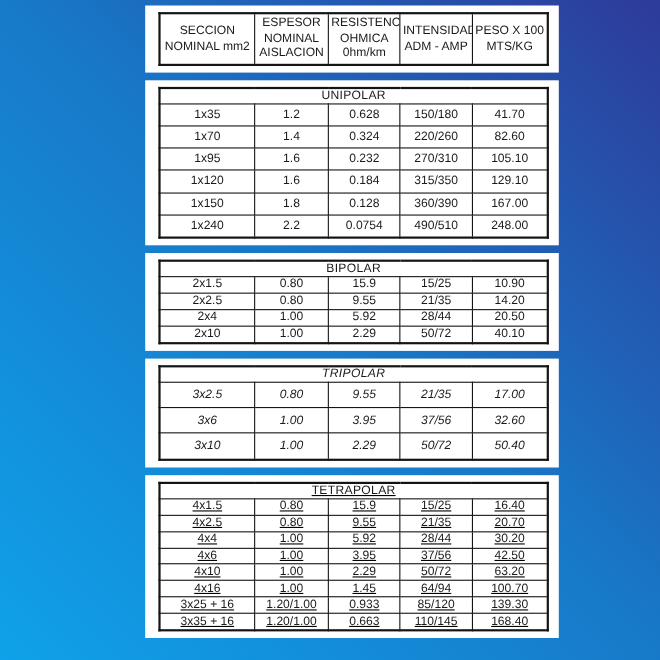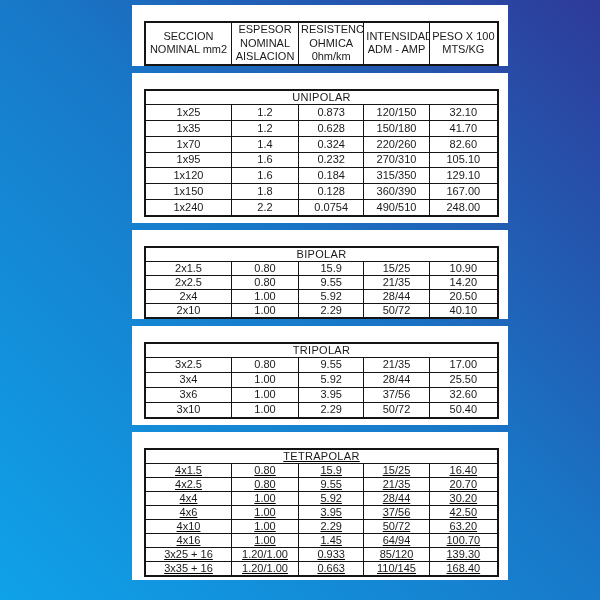--- a/index.html
+++ b/index.html
@@ -18,28 +18,28 @@
     left: 92px; top: 5px;
     width: 416px; height: 585px;
     display: flex;
     flex-direction: column;
     gap: 7px;
     box-sizing: border-box;
   }
   .panel {
     background: #FFFFFF;
     box-sizing: border-box;
-    padding: 16px 9px 6px 12px;
+    padding: 6px 9px 6px 12px;
     flex: 0 0 auto;
     margin-left: 40px;
   }
   .panel-headers   { height: 61px; }
   .panel-unipolar  { height: 150px; }
   .panel-bipolar   { height: 89px; }
-  .panel-tripolar  { height: 99px; }
+  .panel-tripolar  { height: 99px; font-style: italic; }
   .panel-tetrapolar{ height: 148px; text-decoration: underline; }
 
   table.tbl {
     width: 100%; height: 100%;
     border-collapse: collapse;
     table-layout: fixed;
     border: 2.5px solid #141414;
     color: #1A1A1A;
   }
   table.tbl th, table.tbl td {
@@ -111,27 +111,20 @@
             <col class="c4">
             <col class="c5">
           </colgroup>
         <thead>
           <tr>
             <th class="sec-title" colspan="5">UNIPOLAR</th>
           </tr>
         </thead>
         <tbody>
             <tr>
-              <td>1x25</td>
-              <td>1.2</td>
-              <td>0.873</td>
-              <td>120/150</td>
-              <td>32.10</td>
-            </tr>
-            <tr>
               <td>1x35</td>
               <td>1.2</td>
               <td>0.628</td>
               <td>150/180</td>
               <td>41.70</td>
             </tr>
             <tr>
               <td>1x70</td>
               <td>1.4</td>
               <td>0.324</td>
@@ -233,27 +226,20 @@
         </thead>
         <tbody>
             <tr>
               <td>3x2.5</td>
               <td>0.80</td>
               <td>9.55</td>
               <td>21/35</td>
               <td>17.00</td>
             </tr>
             <tr>
-              <td>3x4</td>
-              <td>1.00</td>
-              <td>5.92</td>
-              <td>28/44</td>
-              <td>25.50</td>
-            </tr>
-            <tr>
               <td>3x6</td>
               <td>1.00</td>
               <td>3.95</td>
               <td>37/56</td>
               <td>32.60</td>
             </tr>
             <tr>
               <td>3x10</td>
               <td>1.00</td>
               <td>2.29</td>

